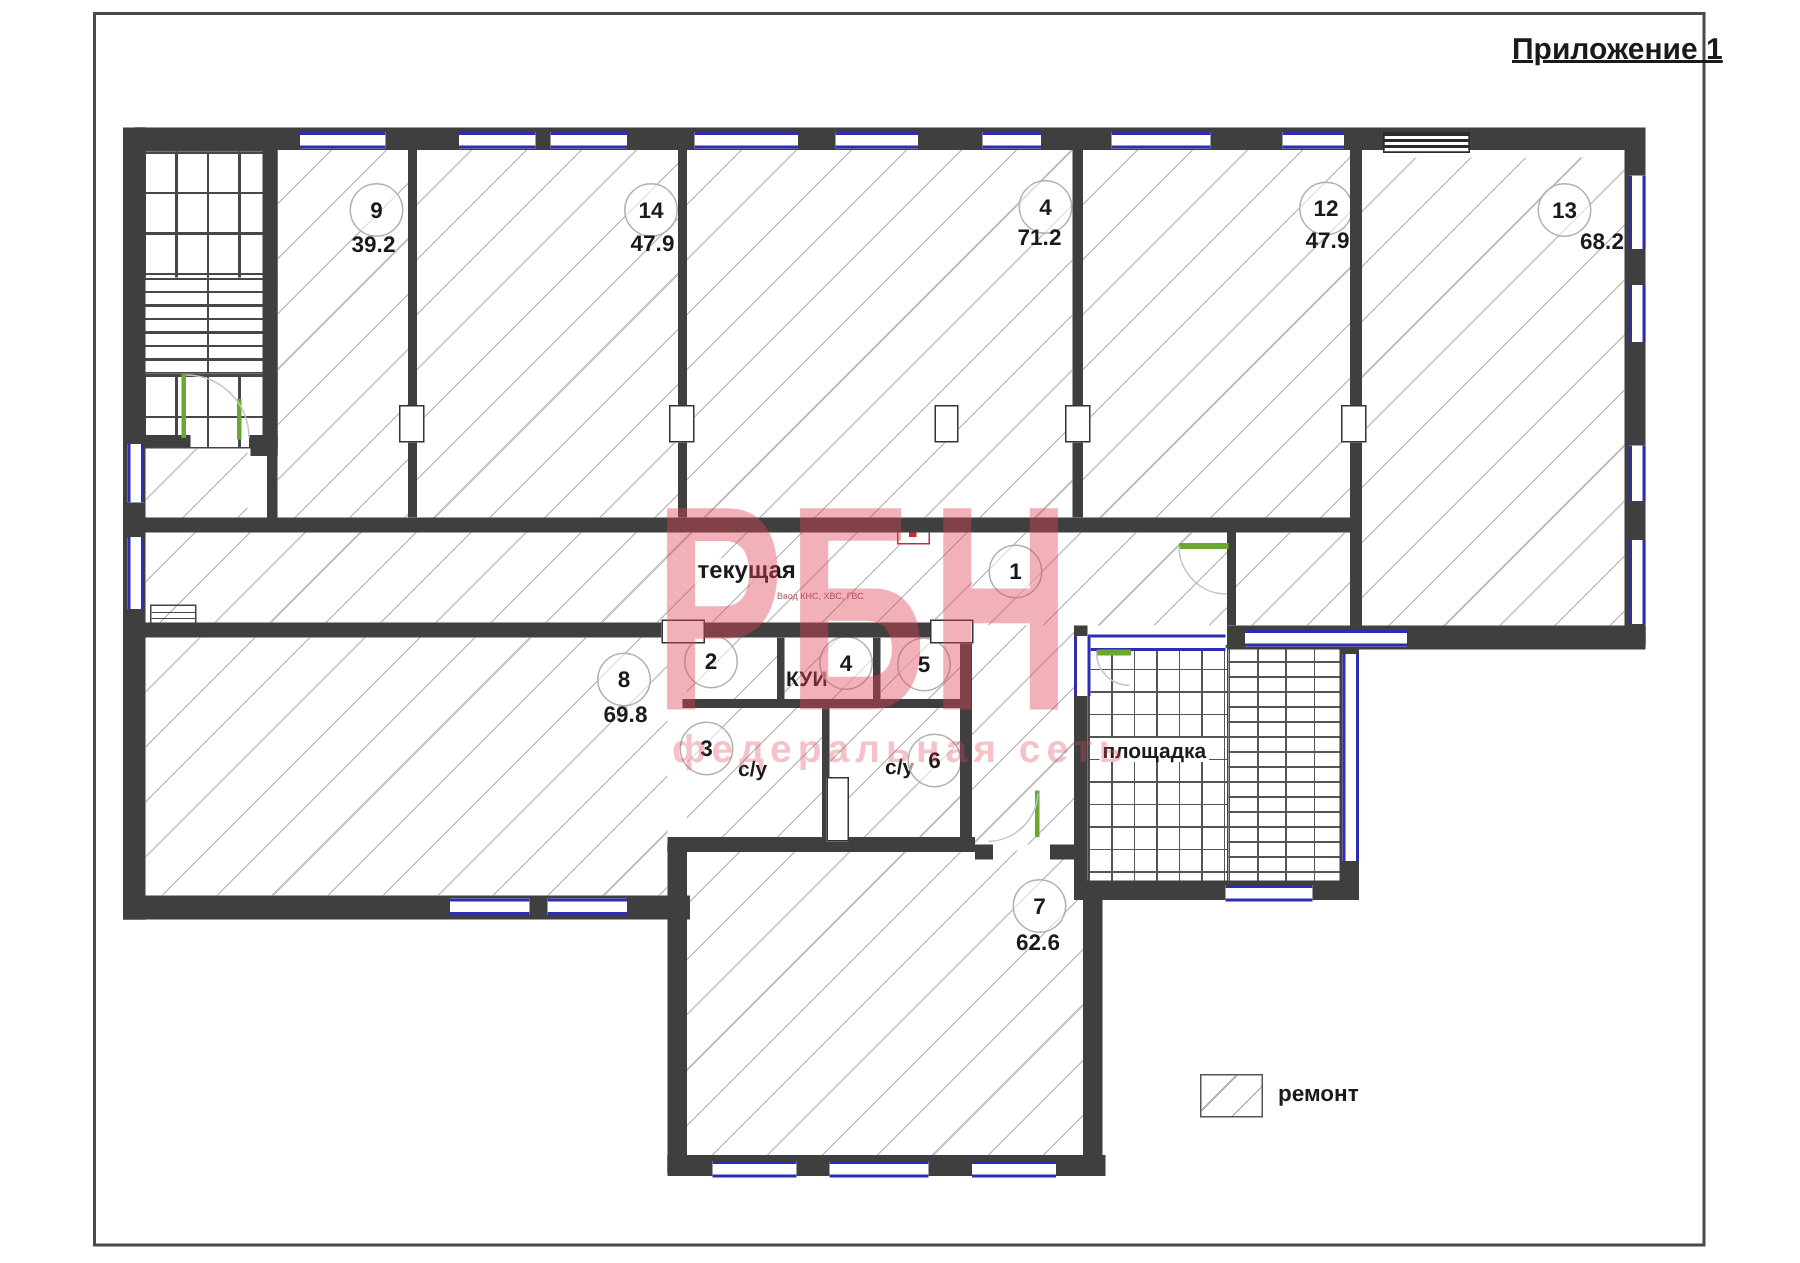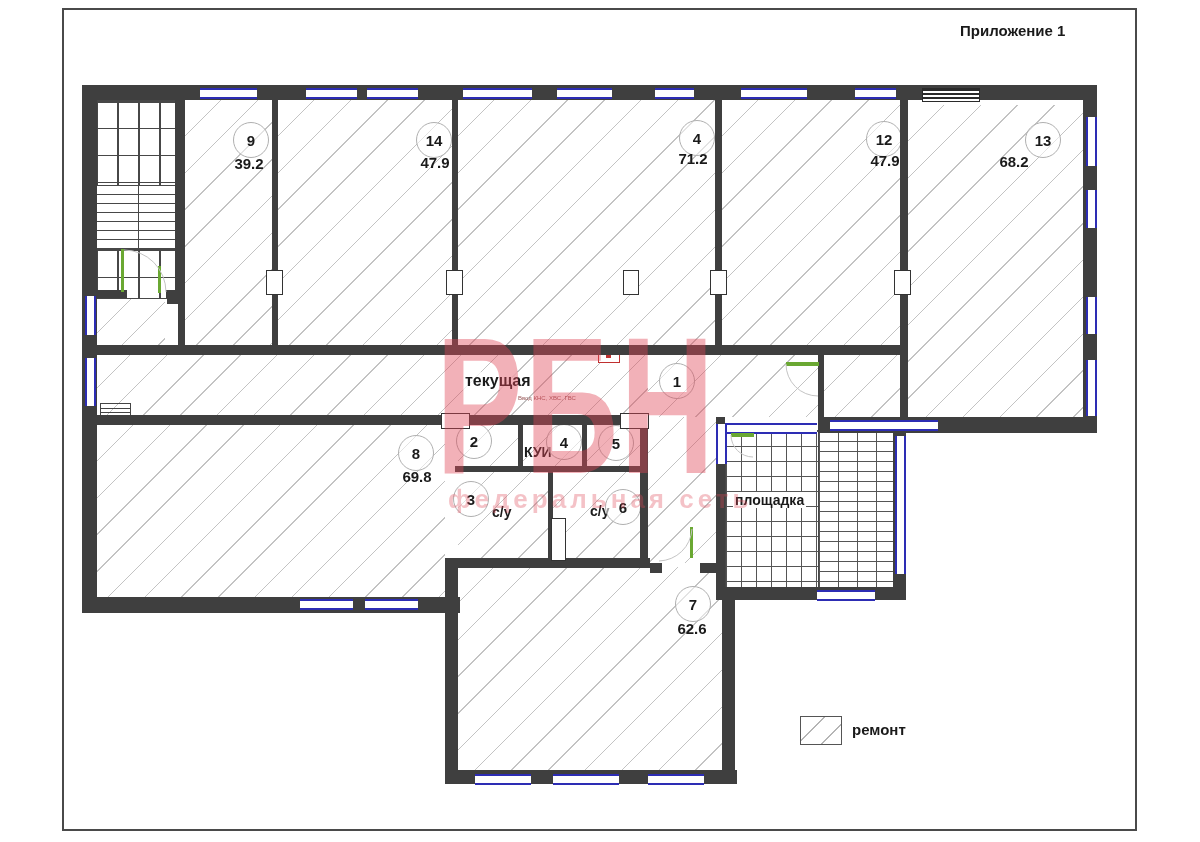--- a/index.html
+++ b/index.html
@@ -3,21 +3,21 @@
 <meta charset="utf-8">
 <style>
   html,body{margin:0;padding:0;background:#ffffff;}
   body{width:1200px;height:842px;position:relative;overflow:hidden;
        font-family:"Liberation Sans", sans-serif;color:#1a1a1a;}
   #plan{position:absolute;left:0;top:0;width:1200px;height:842px;}
   .abs{position:absolute;}
   .frame{left:62px;top:8px;width:1071px;height:819px;border:2px solid #4a4a4a;}
   .title{left:390px;top:20px;width:420px;text-align:center;font-weight:bold;
          font-size:15px;line-height:21px;}
-  .annex{left:960px;top:22px;font-weight:bold;font-size:15px;}
+  .annex{left:1008px;top:22px;font-weight:bold;font-size:20px;text-decoration:underline;}
 
   
   .hatch{background-image:repeating-linear-gradient(135deg,
           rgba(0,0,0,0) 0 25px,#c3c3c3 25px 26px);background-color:#fff;}
   
   .w{background:#3f3f3f;}
   
   .win-h{height:7px;background:#fff;border-top:2px solid #2d2db4;border-bottom:2px solid #2d2db4;}
   .win-v{width:7px;background:#fff;border-left:2px solid #2d2db4;border-right:2px solid #2d2db4;}
   .win-dark{height:12px;border:1px solid #2a2a2a;
@@ -119,21 +119,21 @@
 
   <div class="abs circ" style="left:233px;top:122px">9</div>
   <div class="abs area" style="left:249px;top:155px">39.2</div>
   <div class="abs circ" style="left:416px;top:122px">14</div>
   <div class="abs area" style="left:435px;top:154px">47.9</div>
   <div class="abs circ" style="left:679px;top:120px">4</div>
   <div class="abs area" style="left:693px;top:150px">71.2</div>
   <div class="abs circ" style="left:866px;top:121px">12</div>
   <div class="abs area" style="left:885px;top:152px">47.9</div>
   <div class="abs circ" style="left:1025px;top:122px">13</div>
-  <div class="abs area" style="left:1014px;top:153px">68.2</div>
+  <div class="abs area" style="left:1068px;top:153px">68.2</div>
   <div class="abs circ" style="left:398px;top:435px">8</div>
   <div class="abs area" style="left:417px;top:468px">69.8</div>
   <div class="abs circ" style="left:675px;top:586px">7</div>
   <div class="abs area" style="left:692px;top:620px">62.6</div>
 
   <div class="abs circ" style="left:659px;top:363px">1</div>
   <div class="abs circ" style="left:456px;top:423px">2</div>
   <div class="abs circ" style="left:453px;top:481px">3</div>
   <div class="abs circ" style="left:546px;top:424px">4</div>
   <div class="abs circ" style="left:598px;top:425px">5</div>

